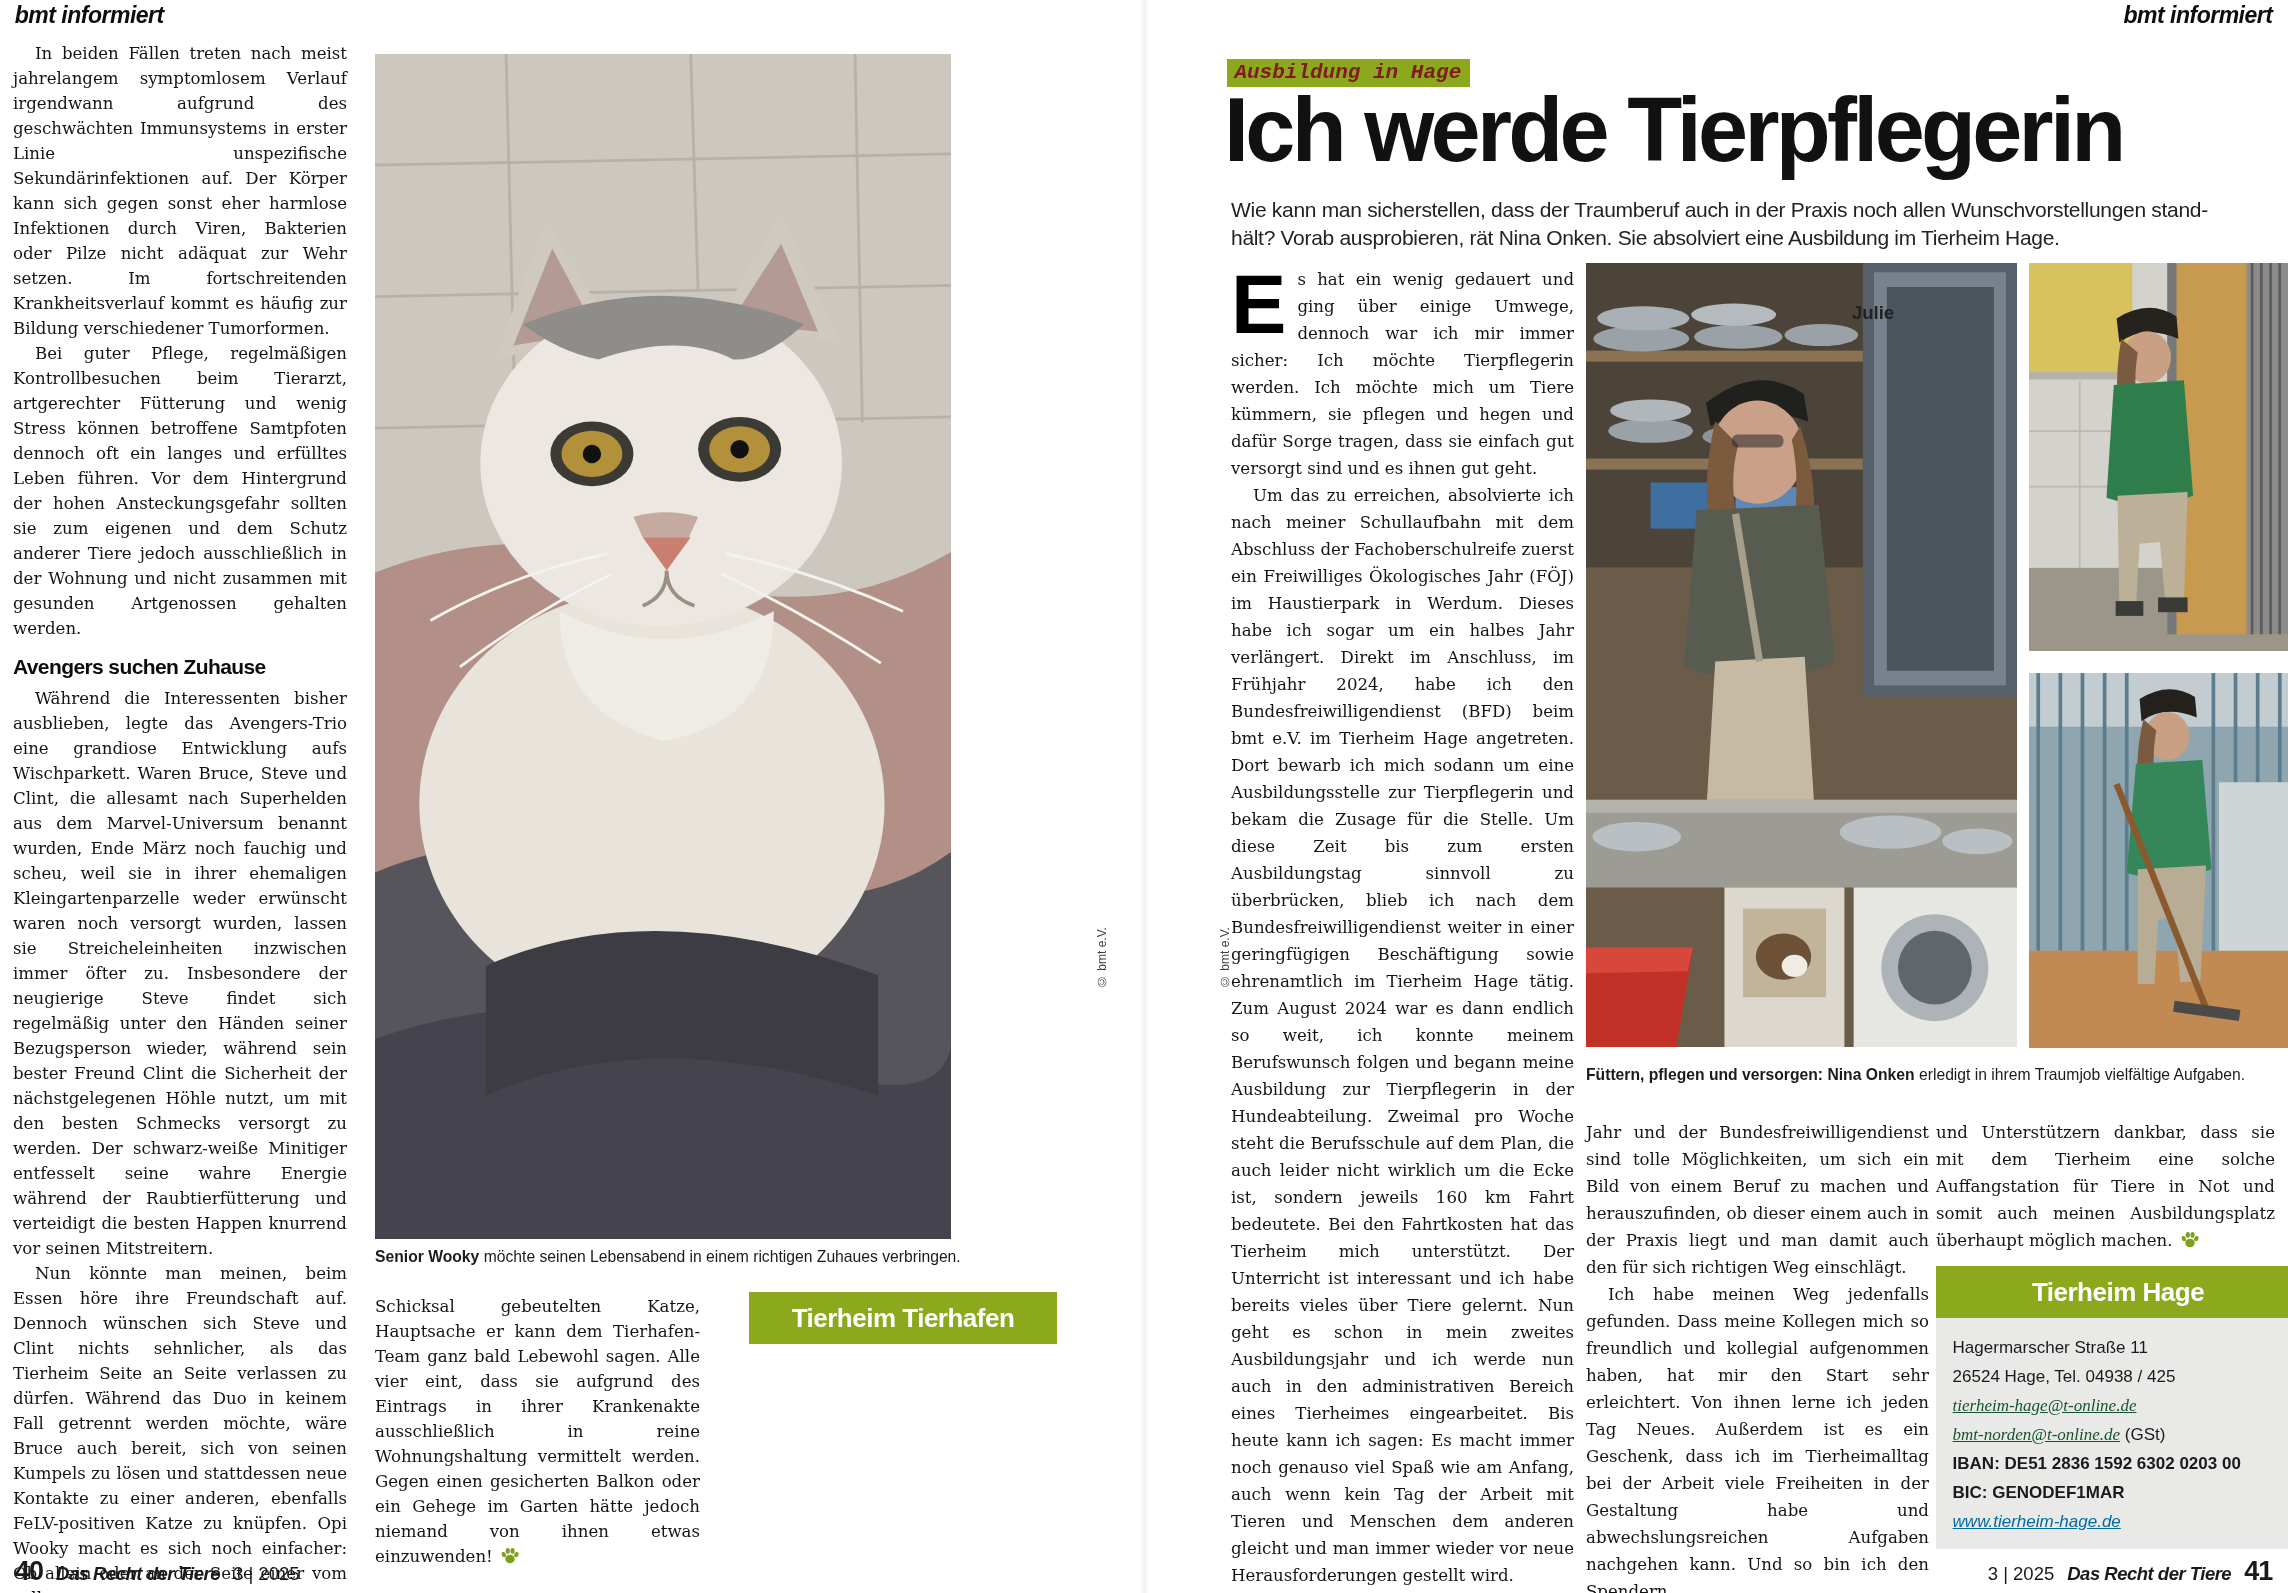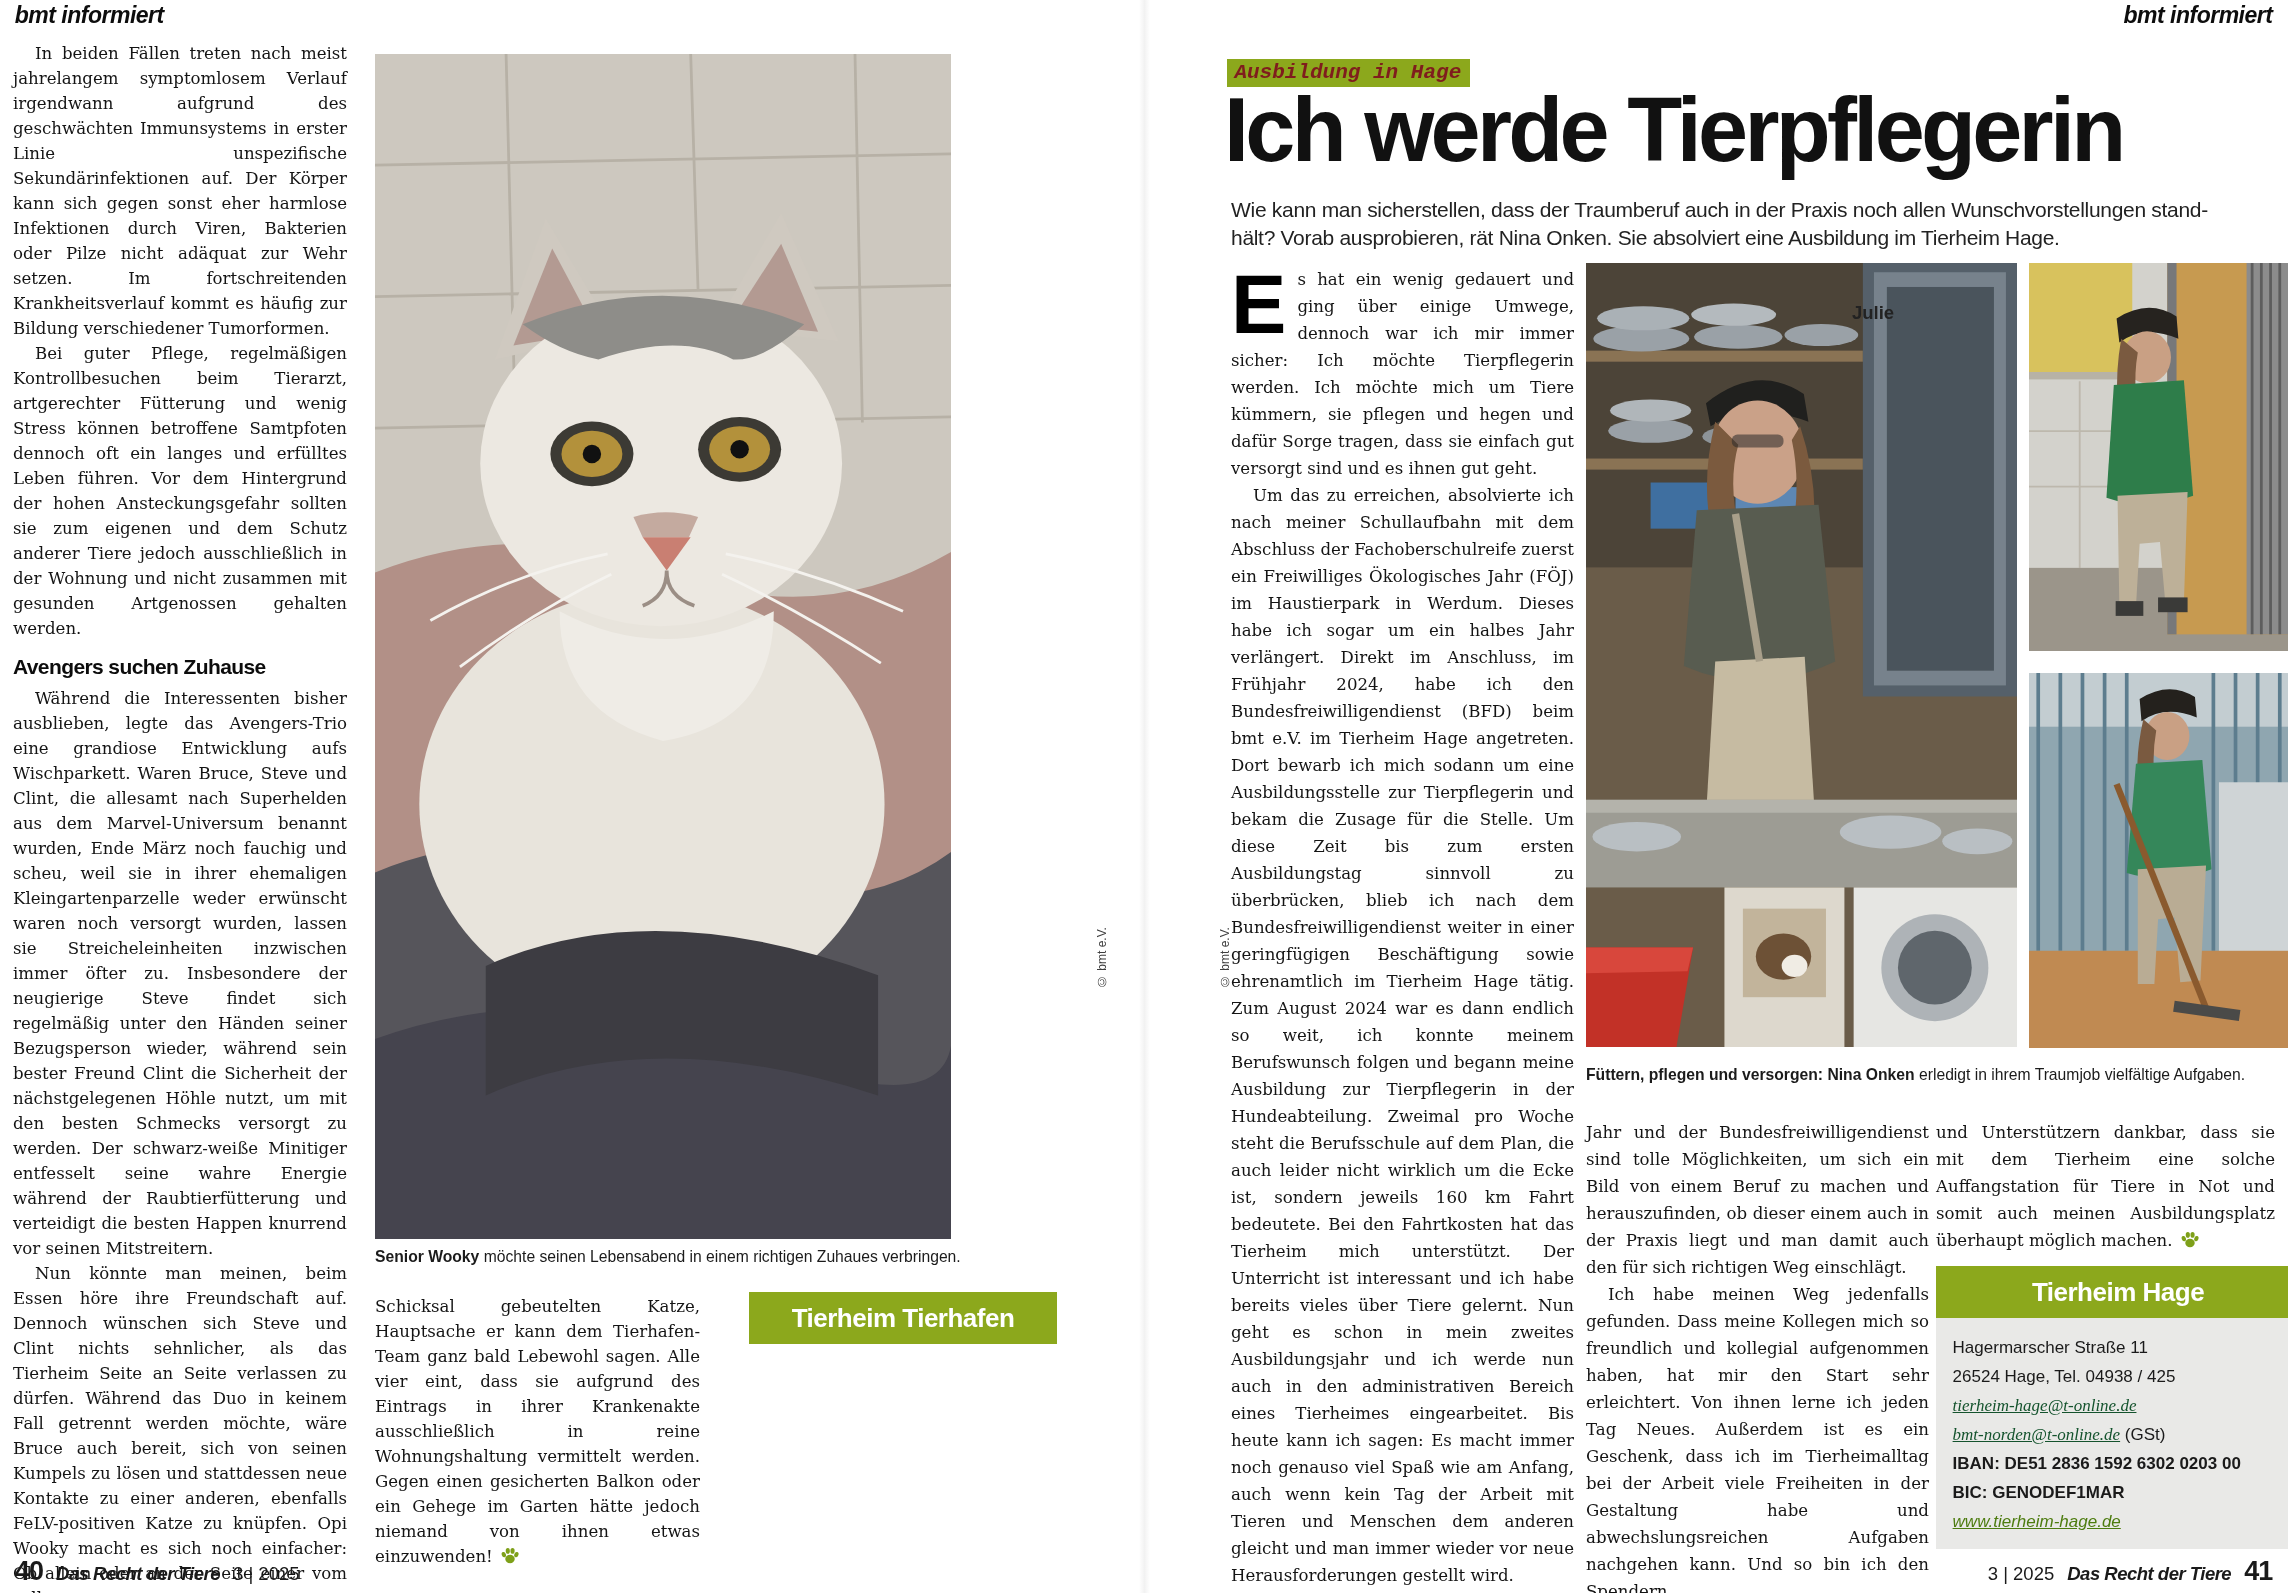--- a/index.html
+++ b/index.html
@@ -285,21 +285,21 @@
 
   <div class="infobox" style="left:1936px;top:1266px;width:364px;">
     <div class="ib-head" style="background:#8CA81C;">Tierheim Hage</div>
     <div class="ib-body" style="background:#E9E9E7;">
       <div class="ib-line">Hagermarscher Straße 11</div>
       <div class="ib-line">26524 Hage, Tel. 04938 / 425</div>
       <div class="ib-line ib-link">tierheim-hage@t-online.de</div>
       <div class="ib-line"><span class="ib-link">bmt-norden@t-online.de</span><span> (GSt)</span></div>
       <div class="ib-line ib-bold">IBAN: DE51 2836 1592 6302 0203 00</div>
       <div class="ib-line ib-bold">BIC: GENODEF1MAR</div>
-      <div class="ib-line ib-link-green" style="color:#4d7c0f;">www.tierheim-hage.de</div>
+      <div class="ib-line ib-link-green" style="color:#0369a1;">www.tierheim-hage.de</div>
     </div>
   </div>
 
   <div class="footer" style="right:16.6px;">
     <span>3 | 2025</span>
     <span class="mag">Das Recht der Tiere</span>
     <span class="pg-num">41</span>
   </div>
 
 </div>

